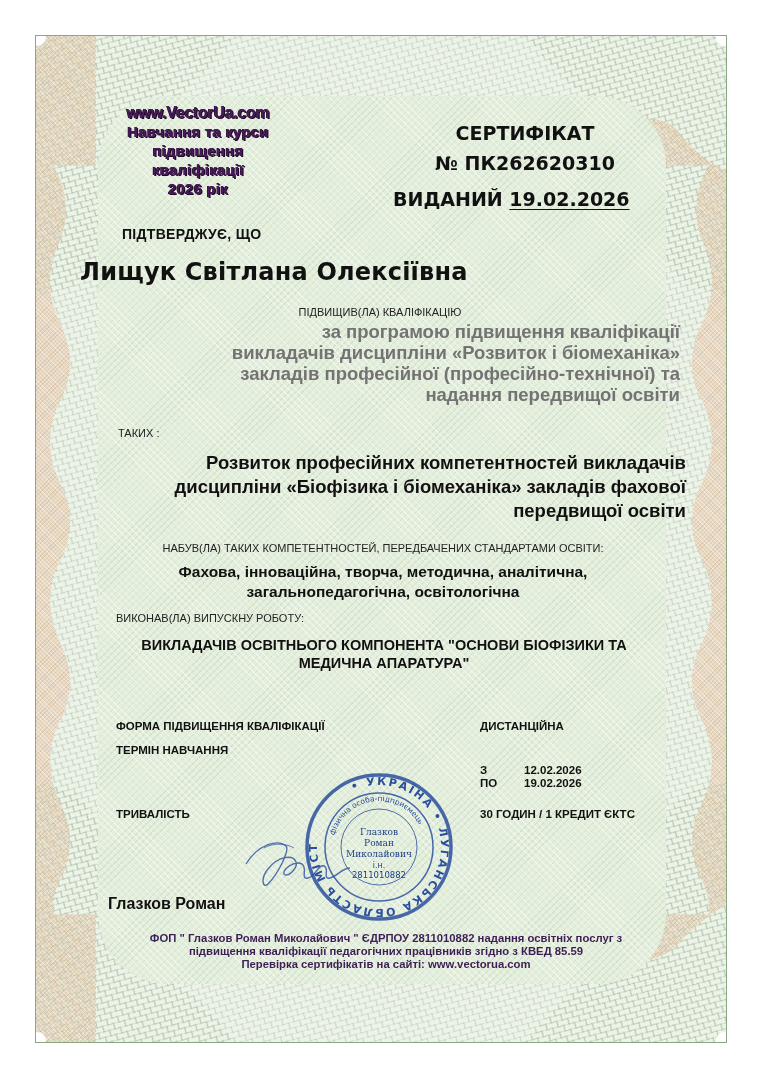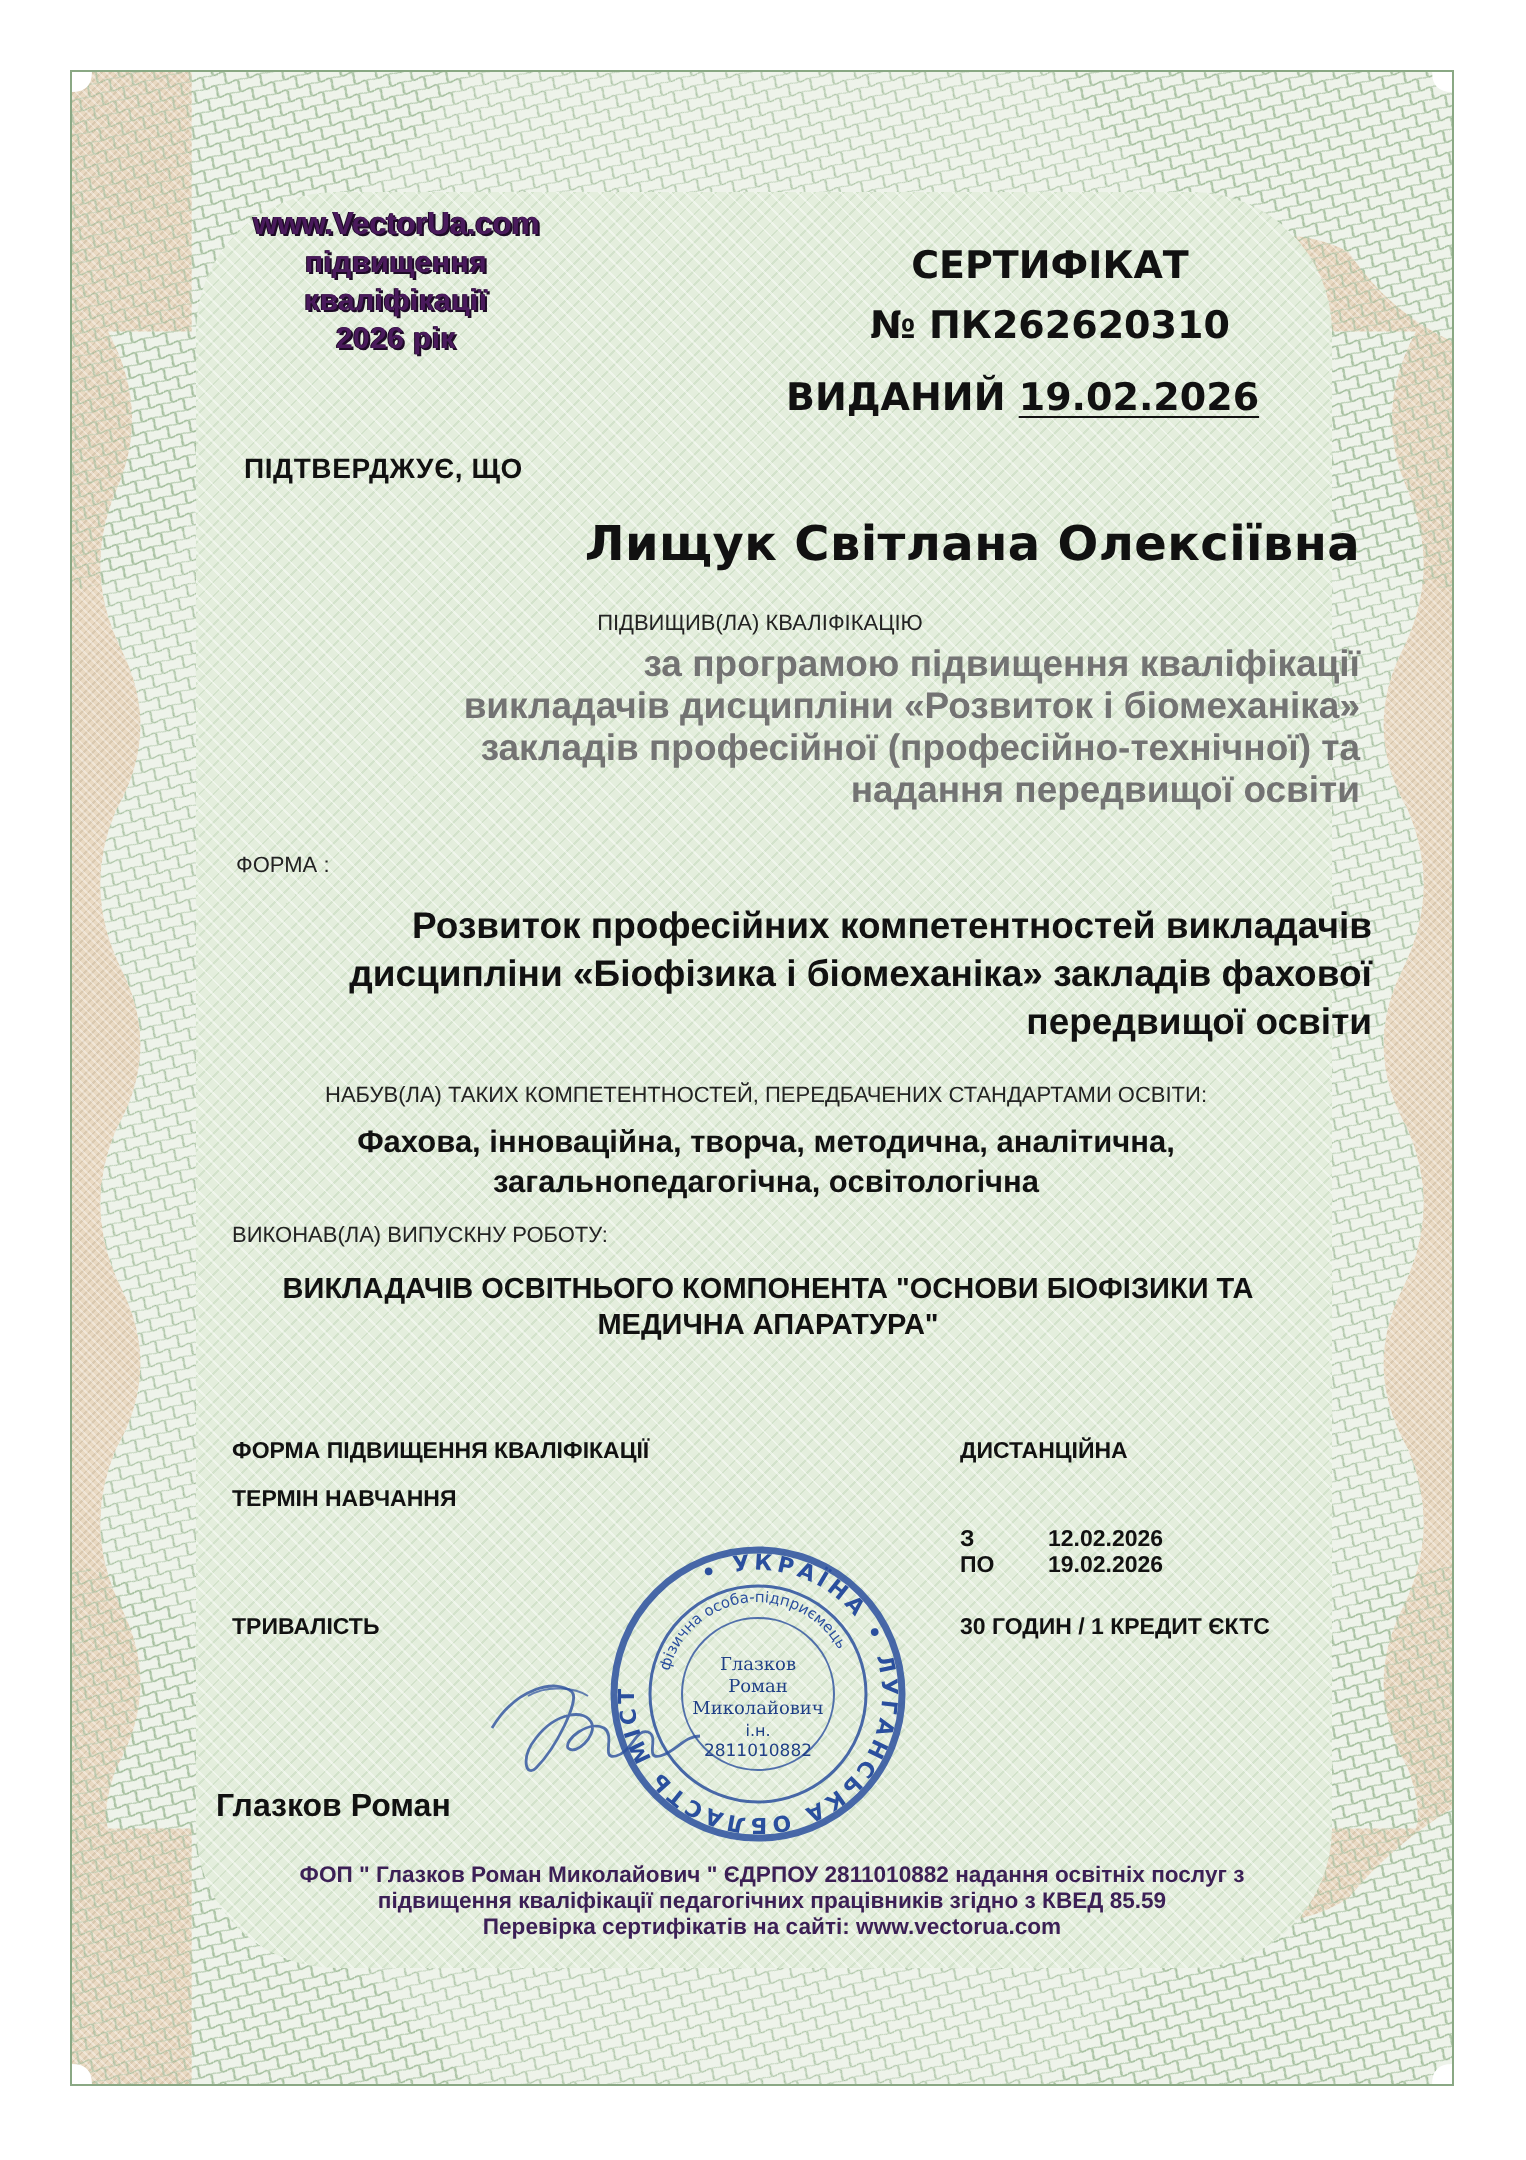--- a/index.html
+++ b/index.html
@@ -43,21 +43,21 @@
     color:#111;
   }
   .issued {
     left:393px; top:188px; font-family:"DejaVu Sans", sans-serif; font-weight:bold; font-size:19px;
   }
   .issued .date { text-decoration:underline; text-underline-offset:3px; }
   .confirms {
     left:122px; top:226px; font-weight:bold; font-size:14px; letter-spacing:0.3px;
   }
   .fullname {
-    left:80px; top:258px; width:600px; text-align:right;
+    left:80px; top:258px; width:600px; text-align:left;
     font-family:"DejaVu Sans", sans-serif; font-weight:bold; font-size:24px; letter-spacing:0.2px;
   }
   .small-caps {
     font-size:11px; color:#222;
   }
   .qual-label { left:80px; top:306px; width:600px; text-align:center; }
   .program {
     left:80px; top:321px; width:600px; text-align:right;
     font-weight:bold; font-size:18.5px; line-height:21px; color:#737373;
   }
@@ -120,20 +120,21 @@
     <path d="M0 0 h10 q0 10 -10 10 z" fill="#fff"></path>
     <path d="M692 0 h-10 q0 10 10 10 z" fill="#fff"></path>
     <path d="M0 1008 h10 q0 -10 -10 -10 z" fill="#fff"></path>
     <path d="M692 1008 h-10 q0 -10 10 -10 z" fill="#fff"></path>
   </svg>
   <div class="center-bg"></div>
 </div>
 
 <div class="abs purple-block">
   <div class="site">www.VectorUa.com</div>
+  <div>Навчання та курси</div>
   <div>підвищення</div>
   <div>кваліфікації</div>
   <div>2026 рік</div>
 </div>
 
 <div class="abs cert-title">
   <div>СЕРТИФІКАТ</div>
   <div>№ ПК262620310</div>
 </div>
 <div class="abs issued">
@@ -147,21 +148,21 @@
 
 <div class="abs small-caps qual-label">ПІДВИЩИВ(ЛА) КВАЛІФІКАЦІЮ</div>
 
 <div class="abs program">
   <div>за програмою підвищення кваліфікації</div>
   <div>викладачів дисципліни «Розвиток і біомеханіка»</div>
   <div>закладів професійної (професійно-технічної) та</div>
   <div>надання передвищої освіти</div>
 </div>
 
-<div class="abs small-caps tema-label">ФОРМА :</div>
+<div class="abs small-caps tema-label">ТАКИХ :</div>
 <div class="abs topic">
   <div>Розвиток професійних компетентностей викладачів</div>
   <div>дисципліни «Біофізика і біомеханіка» закладів фахової</div>
   <div>передвищої освіти</div>
 </div>
 
 <div class="abs small-caps comp-label">НАБУВ(ЛА) ТАКИХ КОМПЕТЕНТНОСТЕЙ, ПЕРЕДБАЧЕНИХ СТАНДАРТАМИ ОСВІТИ:</div>
 <div class="abs competencies">
   <div>Фахова, інноваційна, творча, методична, аналітична,</div>
   <div>загальнопедагогічна, освітологічна</div>

